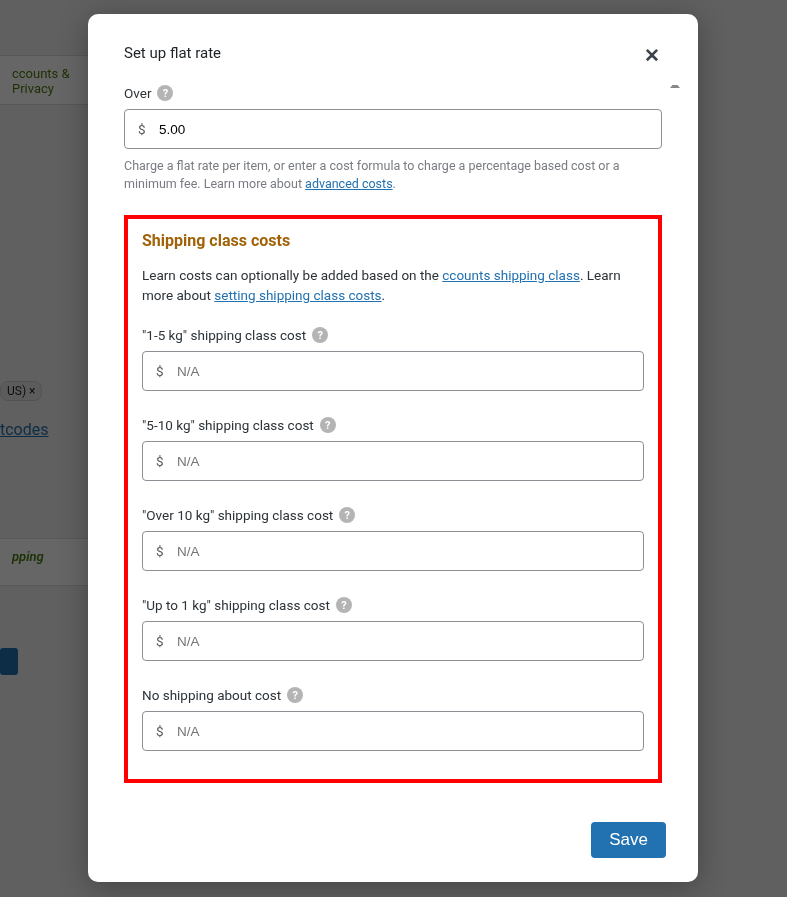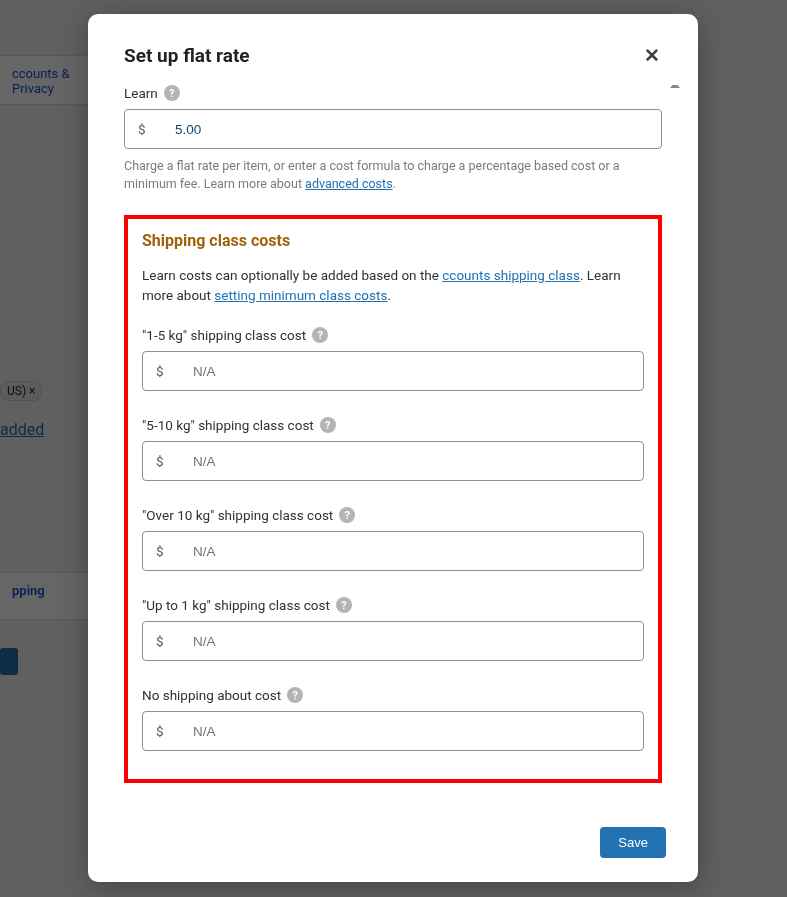--- a/index.html
+++ b/index.html
@@ -22,21 +22,21 @@
       background: #f0f0f1;
       color: #1d2327;
     }
     .bg-sidebar-item {
       position: absolute;
       left: 0;
       background: #fff;
       border: 1px solid #ddd;
       padding: 10px 12px;
       font-size: 13px;
-      color: #1d4ed8;
+      color: #4d7c0f;
       border-left: none;
     }
     .bg-link { color: #2271b1; text-decoration: underline; }
     .bg-tag {
       display: inline-block;
       background: #e7e7e7;
       border: 1px solid #ccc;
       padding: 2px 6px;
       font-size: 12px;
       border-radius: 8px;
@@ -61,22 +61,22 @@
       display: flex;
       flex-direction: column;
     }
     .modal-header {
       padding: 30px 36px 18px 36px;
       display: flex;
       justify-content: space-between;
       align-items: flex-start;
     }
     .modal-title {
-      font-size: 19px;
-      font-weight: 700;
+      font-size: 15px;
+      font-weight: 400;
       color: #1d2327;
     }
     .close-btn {
       font-size: 19px;
       line-height: 1;
       color: #3c434a;
       cursor: pointer;
       font-weight: bold;
       padding: 2px;
     }
@@ -136,23 +136,23 @@
       top: 50%;
       transform: translateY(-50%);
       color: #595959;
       font-size: 13.5px;
     }
     .text-input {
       width: 100%;
       height: 40px;
       border: 1px solid #8c8f94;
       border-radius: 4px;
-      padding: 0 12px 0 50px;
+      padding: 0 12px 0 34px;
       font-size: 13.5px;
-      color: #0c4a6e;
+      color: #000000;
     }
     .text-input::placeholder { color: #757575; }
     .help-text {
       font-size: 12.5px;
       color: #787c82;
       line-height: 1.45;
       margin-bottom: 22px;
     }
     .help-text a, .section-desc a { color: #2271b1; text-decoration: underline; }
     .highlight-box {
@@ -177,38 +177,38 @@
       padding: 16px 32px 24px;
       display: flex;
       justify-content: flex-end;
     }
     .save-btn {
       background: #2271b1;
       color: #fff;
       border: none;
       border-radius: 4px;
       padding: 8px 18px;
-      font-size: 13px;
+      font-size: 17px;
       cursor: pointer;
     }
   </style>
 </head>
 <body>
 
 <div class="bg-page">
   <div class="bg-sidebar-item" style="top:55px; width:90px; height:50px;">
     <span>ccounts &amp; Privacy</span>
   </div>
   <div style="position:absolute; left:0; top:380px;">
     <span class="bg-tag">US)  ×</span>
   </div>
   <div style="position:absolute; left:0; top:420px;">
-    <a href="#" class="bg-link">added</a>
-  </div>
-  <div class="bg-sidebar-item" style="top:572px; width:90px; height:48px; font-weight:600;">
+    <a href="#" class="bg-link">tcodes</a>
+  </div>
+  <div class="bg-sidebar-item" style="top:538px; width:90px; height:48px; font-weight:600;font-style:italic;">
     <span>pping</span>
   </div>
   <div style="position:absolute; left:0; top:648px;">
     <span class="bg-btn">&nbsp;&nbsp;</span>
   </div>
 </div>
 
 <div class="backdrop"></div>
 
 <div class="modal">
@@ -217,35 +217,35 @@
     <div class="close-btn">
       <span>✕</span>
     </div>
   </div>
 
   <div class="modal-body-wrap">
     <div class="scroll-up-caret"></div>
     <div class="modal-body">
 
       <div class="field-label">
-        <span>Learn</span>
+        <span>Over</span>
         <span class="help-icon">?</span>
       </div>
       <div class="input-wrap">
         <span class="currency-prefix">$</span>
         <input type="text" class="text-input" value="5.00" style="">
       </div>
       <div class="help-text">
         <span>Charge a flat rate per item, or enter a cost formula to charge a percentage based cost or a minimum fee. Learn more about </span><a href="#">advanced costs</a><span>.</span>
       </div>
 
       <div class="highlight-box">
         <div class="section-title">Shipping class costs</div>
         <div class="section-desc">
-          <span>Learn costs can optionally be added based on the </span><a href="#">ccounts shipping class</a><span>. Learn more about </span><a href="#">setting minimum class costs</a><span>.</span>
+          <span>Learn costs can optionally be added based on the </span><a href="#">ccounts shipping class</a><span>. Learn more about </span><a href="#">setting shipping class costs</a><span>.</span>
         </div>
 
         <div class="class-group">
           <div class="field-label">
             <span>"1-5 kg" shipping class cost</span>
             <span class="help-icon">?</span>
           </div>
           <div class="input-wrap">
             <span class="currency-prefix">$</span>
             <input type="text" class="text-input" placeholder="N/A" style="">

